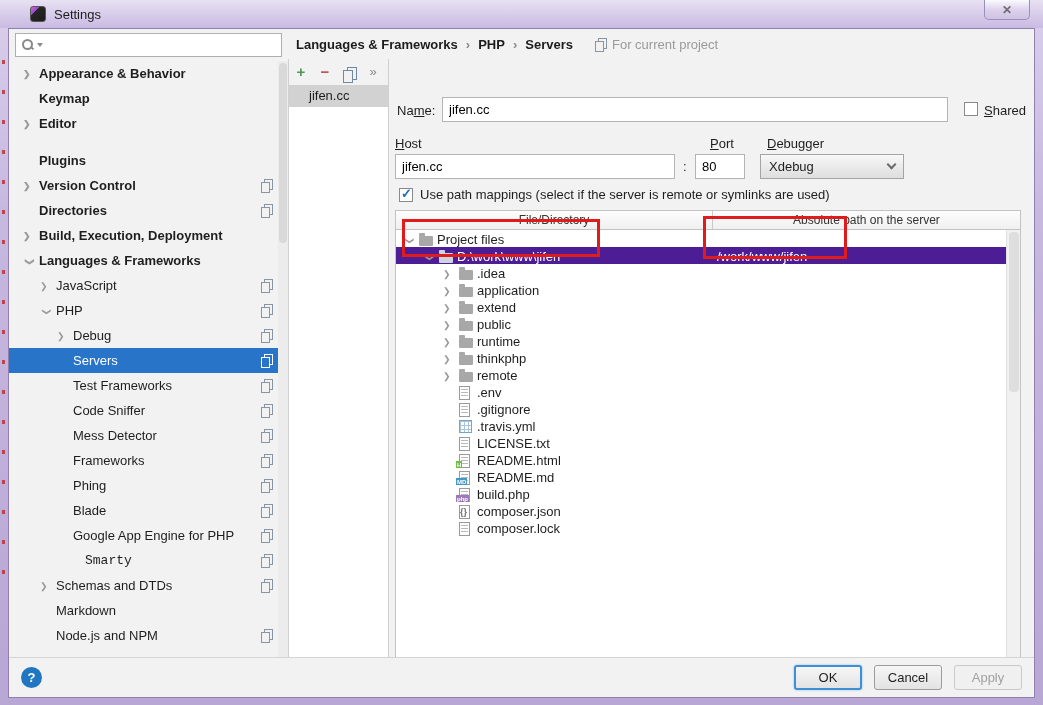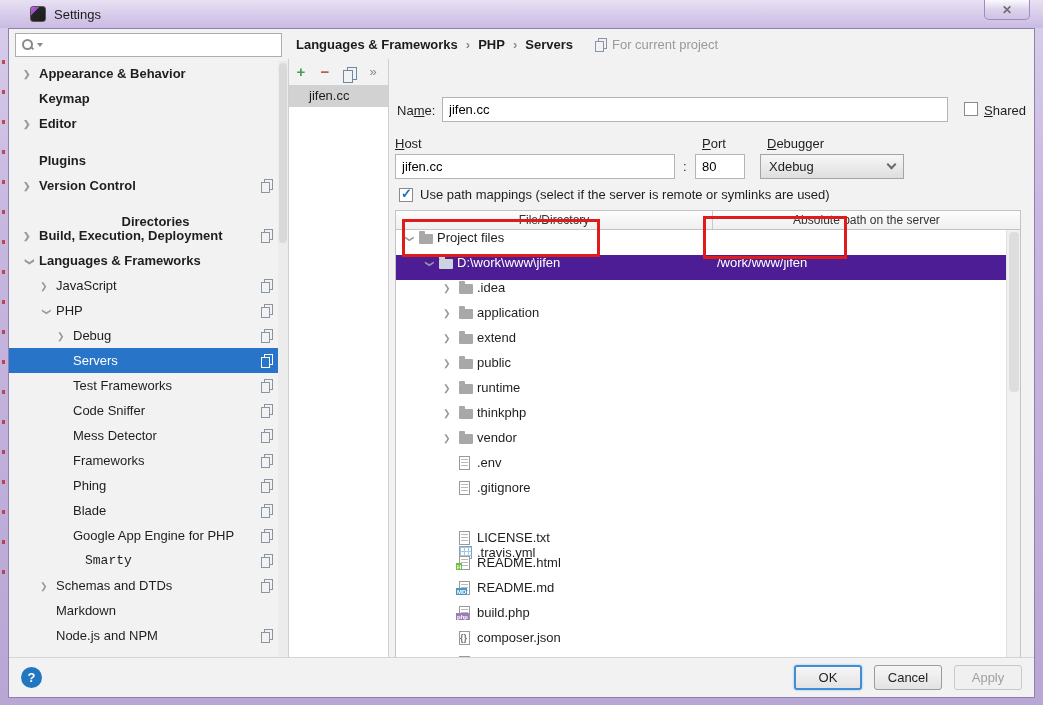--- a/index.html
+++ b/index.html
@@ -75,21 +75,21 @@
   .sp-item{height:22px;line-height:22px;background:#d2d2d2;font-size:13px;padding-left:20px;color:#1c1c1c;}
   
   .form{position:absolute;left:381px;top:30px;width:646px;height:600px;background:#f2f2f2;font-size:13px;color:#1e1e1e;}
   .lbl .mn{text-decoration:underline;}
   .name-lbl{position:absolute;left:7px;top:44px;}
   .name-input{position:absolute;left:52px;top:38px;width:506px;height:25px;border:1px solid #b4b4b4;
     background:#fff;font-size:13px;padding:0 6px;font-family:"Liberation Sans",sans-serif;}
   .shared-cb{position:absolute;left:574px;top:43px;width:14px;height:14px;background:#fff;border:1px solid #8a8a8a;}
   .shared-lbl{position:absolute;left:594px;top:44px;}
   .host-lbl{position:absolute;left:5px;top:77px;}
-  .port-lbl{position:absolute;left:312px;top:77px;}
+  .port-lbl{position:absolute;left:320px;top:77px;}
   .debugger-lbl{position:absolute;left:377px;top:77px;}
   .host-input{position:absolute;left:5px;top:95px;width:280px;height:25px;border:1px solid #b4b4b4;
     background:#fff;font-size:13px;padding:0 6px;font-family:"Liberation Sans",sans-serif;}
   .port-colon{position:absolute;left:293px;top:100px;color:#1e1e1e;}
   .port-input{position:absolute;left:305px;top:95px;width:50px;height:25px;border:1px solid #b4b4b4;
     background:#fff;font-size:13px;padding:0 6px;font-family:"Liberation Sans",sans-serif;}
   .debugger-select{position:absolute;left:370px;top:95px;width:144px;height:25px;
     background:linear-gradient(180deg,#f7f7f7,#dedede);border:1px solid #a4a4a4;
     display:flex;align-items:center;padding:0 8px;cursor:default;}
   .dd-arrow{margin-left:auto;width:7px;height:7px;border-right:2px solid #6a6a6a;border-bottom:2px solid #6a6a6a;
@@ -98,21 +98,21 @@
   .cb.checked::after{content:"✓";position:absolute;left:1px;top:-3px;color:#1e6fbf;font-size:13px;font-weight:bold;}
   .pm-row{position:absolute;left:9px;top:128px;display:flex;align-items:center;}
   .pm-row .cb{margin-right:7px;}
   
   .map-table{position:absolute;left:5px;top:151px;width:626px;height:471px;background:#fff;border:1px solid #c3c3c3;}
   .mt-header{display:flex;height:19px;background:linear-gradient(180deg,#fdfdfd,#f0f0f0);
     border-bottom:1px solid #c3c3c3;font-size:12px;color:#333;}
   .mt-h1{width:317px;border-right:1px solid #c9c9c9;text-align:center;line-height:18px;}
   .mt-h2{flex:1;text-align:center;line-height:18px;}
   .mt-body{position:relative;height:450px;overflow:hidden;}
-  .t-row{display:flex;align-items:flex-start;height:25px;font-size:13px;color:#1e1e1e;width:611px;}
+  .t-row{display:flex;align-items:flex-end;height:17px;font-size:13px;color:#1e1e1e;width:611px;}
   .t-row.sel{background:#4c1d95;color:#fff;}
   .t-cell1{display:flex;align-items:center;width:317px;overflow:hidden;}
   .t-cell2{flex:1;padding-left:4px;}
   .ic-box{width:18px;flex:0 0 18px;display:flex;align-items:center;}
   .folder{width:14px;height:10px;background:#a8a8a8;border-radius:1px;position:relative;margin-top:3px;}
   .folder::before{content:"";position:absolute;left:0;top:-3px;width:6px;height:3px;background:#a8a8a8;border-radius:1px 1px 0 0;}
   .t-row.sel .folder,.t-row.sel .folder::before{background:#ccd5df;}
   .file{width:11px;height:14px;background:#fff;border:1px solid #9a9a9a;position:relative;}
   .file::before{content:"";position:absolute;left:1px;top:2px;width:7px;height:9px;
     background:repeating-linear-gradient(180deg,#b9b9b9 0 1px,transparent 1px 3px);}
@@ -176,21 +176,21 @@
           </div>
           <div class="s-item bold" style="padding-left: 14px; margin-top: 12px;">
             <span class="chev"></span>
             <span>Plugins</span>
           </div>
           <div class="s-item bold" style="padding-left: 14px;">
             <span class="chev">❯</span>
             <span>Version Control</span>
             <span class="pages-ic"></span>
           </div>
-          <div class="s-item bold" style="padding-left: 14px; flex-direction: column;">
+          <div class="s-item bold" style="padding-left: 14px;">
             <span class="chev"></span>
             <span>Directories</span>
             <span class="pages-ic"></span>
           </div>
           <div class="s-item bold" style="padding-left: 14px;">
             <span class="chev">❯</span>
             <span>Build, Execution, Deployment</span>
           </div>
           <div class="s-item bold" style="padding-left: 14px;">
             <span class="chev down">❯</span>
@@ -407,21 +407,21 @@
                 <span>thinkphp</span>
               </div>
               <div class="t-cell2"><span></span></div>
             </div>
             <div class="t-row">
               <div class="t-cell1" style="padding-left: 47px;">
                 <span class="chev">❯</span>
                 <span class="ic-box">
                   <span class="folder"></span>
                 </span>
-                <span>vendor</span>
+                <span>remote</span>
               </div>
               <div class="t-cell2"><span></span></div>
             </div>
             <div class="t-row">
               <div class="t-cell1" style="padding-left: 47px;">
                 <span class="chev"></span>
                 <span class="ic-box">
                   <span class="file"></span>
                 </span>
                 <span>.env</span>

